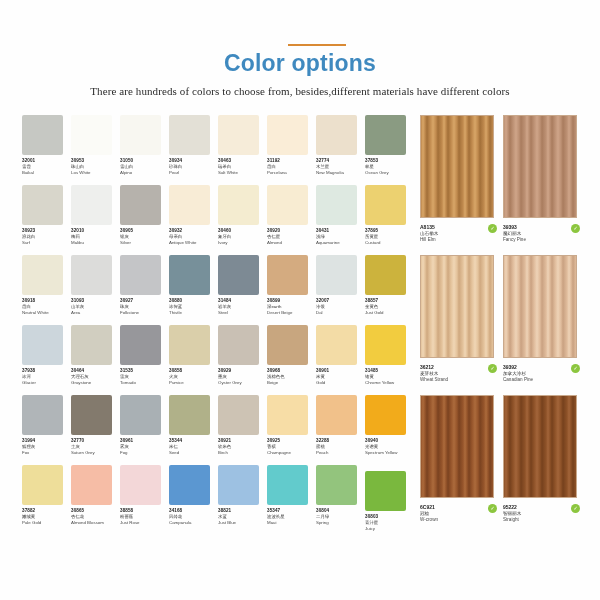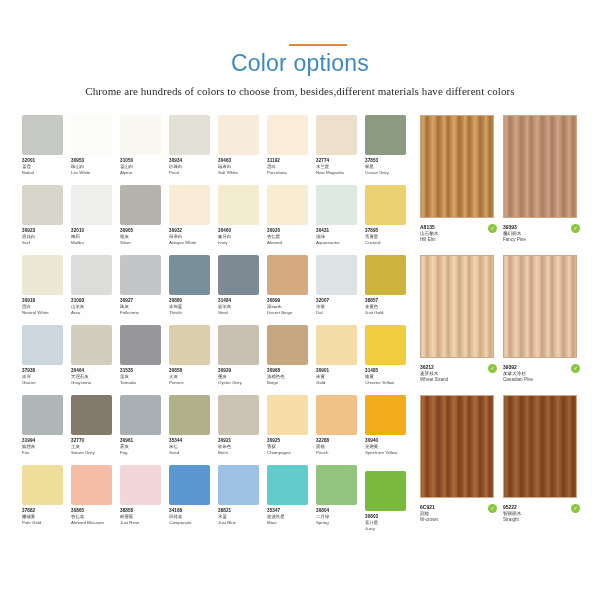--- a/index.html
+++ b/index.html
@@ -18,21 +18,21 @@
   
   .header { position: absolute; left: 0; top: 0; width: 600px; height: 108px; }
   .title-wrap {
     position: absolute; left: 0; top: 50px; width: 600px;
     text-align: center;
   }
   .title {
     display: inline-block;
     position: relative;
     font-size: 23px;
-    font-weight: 400;
+    font-weight: 700;
     letter-spacing: 0.2px;
     color: #3f89bf;
     line-height: 26px;
   }
   .title-rule {
     position: absolute;
     left: 42%; top: -6px;
     width: 58px; height: 2px;
     background: #d98a34;
   }
@@ -133,21 +133,21 @@
 
 <div id="page">
 
   <div class="header">
     <div class="title-wrap">
       <div class="title">
         <span class="title-rule"></span>
         <span>Color options</span>
       </div>
     </div>
-    <div class="subtitle">Chrome are hundreds of colors to choose from, besides,different materials have different colors</div>
+    <div class="subtitle">There are hundreds of colors to choose from, besides,different materials have different colors</div>
   </div>
 
   <div class="color-grid" id="color-grid">
       <div class="swatch-cell">
         <div class="swatch-chip" style="background: rgb(198, 200, 195);"></div>
         <div class="swatch-meta">
           <div class="sw-code">32001</div>
           <div class="sw-cn">雪霞</div>
           <div class="sw-en">Baikal</div>
         </div>

